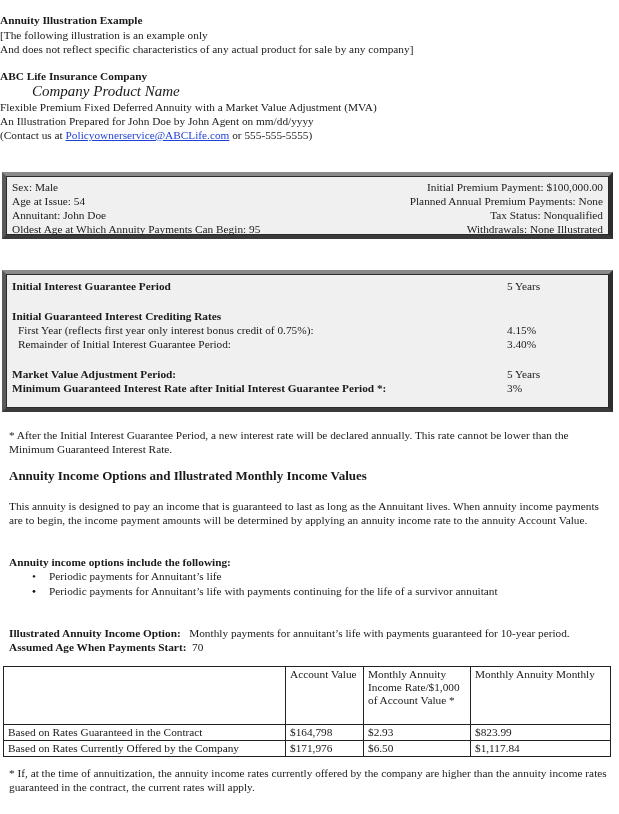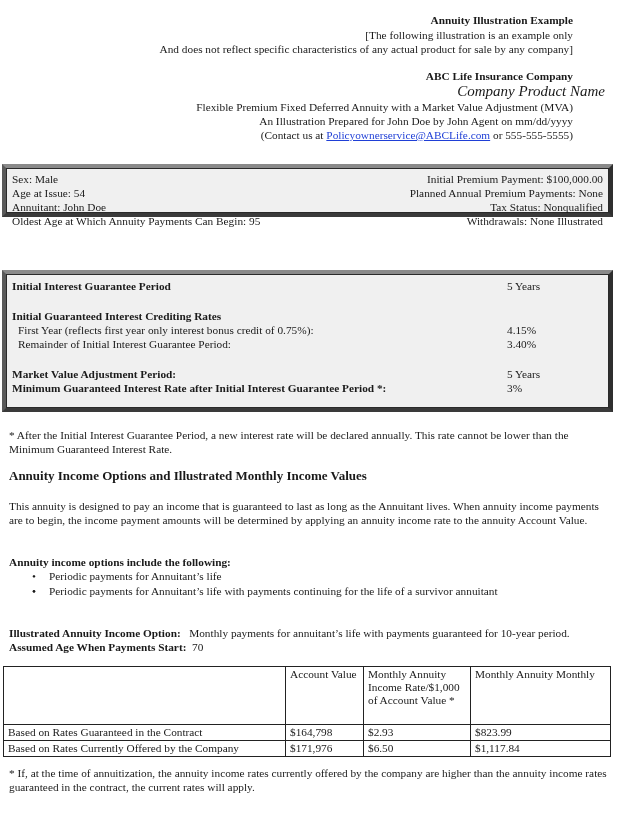--- a/index.html
+++ b/index.html
@@ -1,20 +1,20 @@
 <!DOCTYPE html>
 <html><head>
 <meta charset="utf-8">
 <style>
   html, body { margin: 0; padding: 0; background: #ffffff; }
   body {
     width: 619px; height: 814px; overflow: hidden; position: relative;
     font-family: "Liberation Serif", serif; color: #1a1a1a; font-size: 11.3px;
   }
-  .hdr { position: absolute; left: 0; width: 573px; text-align: right; line-height: 15px; }
+  .hdr { position: absolute; left: 0; width: 573px; text-align: left; line-height: 15px; }
   .b { font-weight: bold; }
   .product { font-style: italic; font-size: 15px; line-height: 17px; padding-left: 32px; }
   a.link { color: #1f3fd6; text-decoration: underline; }
 
   .box {
     position: absolute; left: 2px; width: 611px;
     background: #f0f0f0;
     border-top: 4px solid #8a8a8a;
     border-left: 4px solid #5a5a5a;
     border-right: 4px solid #2e2e2e;
@@ -46,21 +46,21 @@
 <div class="hdr" style="top:28px;">[The following illustration is an example only</div>
 <div class="hdr" style="top:42px;">And does not reflect specific characteristics of any actual product for sale by any company]</div>
 <div class="hdr b" style="top:69px;">ABC Life Insurance Company</div>
 <div class="hdr product" style="top:83px;">Company Product Name</div>
 <div class="hdr" style="top:100px;">Flexible Premium Fixed Deferred Annuity with a Market Value Adjustment (MVA)</div>
 <div class="hdr" style="top:114px;">An Illustration Prepared for John Doe by John Agent on mm/dd/yyyy</div>
 <div class="hdr" style="top:128px;">
   <span>(Contact us at </span><a class="link">Policyownerservice@ABCLife.com</a><span> or 555-555-5555)</span>
 </div>
 
-<div class="box" style="top:164px; height:53px;">
+<div class="box" style="top:172px; height:67px;">
   <div class="inner"></div>
   <div class="row" style="top:4px;">
       <span class="l">Sex: Male</span>
       <span class="r">Initial Premium Payment: $100,000.00</span>
     </div>
   <div class="row" style="top:18px;">
       <span class="l">Age at Issue: 54</span>
       <span class="r">Planned Annual Premium Payments: None</span>
     </div>
   <div class="row" style="top:32px;">

